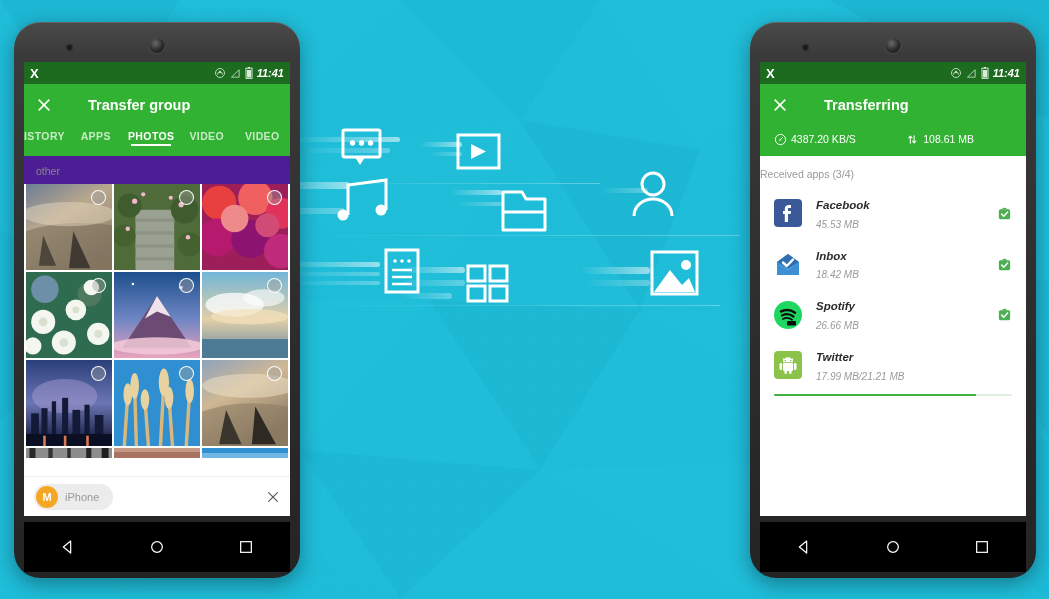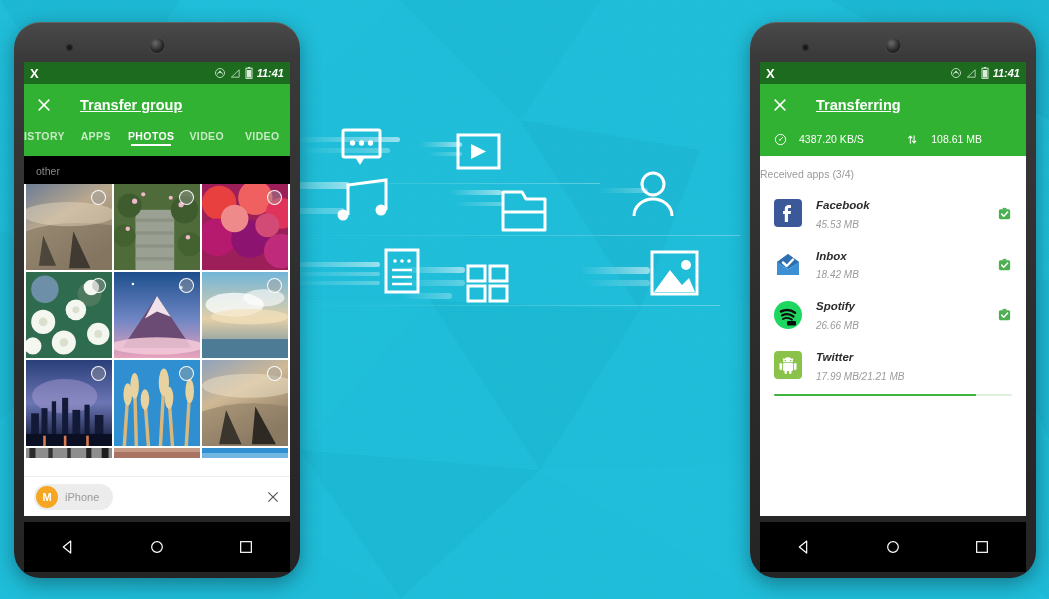--- a/index.html
+++ b/index.html
@@ -61,38 +61,38 @@
     flex-shrink:0; position:relative;
   }
   .sb-logo { font-size:13px; font-weight:bold; color:#fff; letter-spacing:-1px; line-height:1; }
   .sb-right { margin-left:auto; display:flex; align-items:center; gap:4px;font-style:italic; }
   .sb-time { color:#fff; font-size:11px; font-weight:bold; }
 
   
   .appbar { background:#32b232; flex-shrink:0; }
   .appbar-top { height:42px; display:flex; align-items:center; padding:0 12px; }
   .x-close { width:16px; height:16px; flex-shrink:0; }
-  .appbar-title { color:#fff; font-size:14.5px; font-weight:bold; margin-left:28px;text-decoration:underline; }
+  .appbar-title { color:#fff; font-size:14.5px; font-weight:bold; margin-left:36px; }
 
   
   .tabs { display:flex; height:30px; align-items:flex-start; padding-left:0; }
   .tab {
     color:rgba(255,255,255,.72); font-size:10.5px; font-weight:bold;
     letter-spacing:.4px; padding:4px 0 0 0; text-align:center;
     position:relative; flex:1;
   }
   .tab.first { flex:0 0 52px; text-align:left; padding-left:0; margin-left:-8px; }
   .tab.active { color:#fff; }
   .tab.active::after {
     content:""; position:absolute; left:14%; right:14%; bottom:-4px;
     height:2.5px; background:#fff;
   }
 
   
-  .sect-label { font-size:10.5px; color:#888; padding:9px 12px 7px; background:#000000; }
+  .sect-label { font-size:10.5px; color:#888; padding:9px 12px 7px; background:#4c1d95; }
   .grid {
     display:grid; grid-template-columns:repeat(3,1fr);
     gap:2px; padding:0 2px; background:#fff;
   }
   .cell { position:relative; width:100%; padding-top:100%; overflow:hidden; }
   .cell > svg { position:absolute; inset:0; width:100%; height:100%; }
   .sel {
     position:absolute; top:6px; right:6px; width:15px; height:15px;
     border-radius:50%; border:1.6px solid rgba(255,255,255,.95);
     background:rgba(160,160,160,.42);
@@ -113,21 +113,21 @@
   .chip-av {
     width:22px; height:22px; border-radius:50%; background:#f5a623;
     color:#fff; font-size:11px; font-weight:bold;
     display:flex; align-items:center; justify-content:center;
   }
   .chip-name { font-size:11px; color:#9a9a9a; }
   .chip-close { margin-left:auto; width:14px; height:14px; }
 
   
   .stats { height:30px; display:flex; align-items:center; padding:0 14px 4px; }
-  .stat { display:flex; align-items:center; gap:12px; color:#fff; font-size:10.5px; }
+  .stat { display:flex; align-items:center; gap:4px; color:#fff; font-size:10.5px; }
   .stat.sp { flex:1.25; }
   .stat.sz { flex:1; }
 
   .rx-label { font-size:10.5px; color:#9a9a9a; padding:12px 0 8px; }
   .app-list { background:#fff; }
   .app-row {
     display:flex; align-items:center; padding:7px 14px; position:relative;font-style:italic;
   }
   .app-ico { width:28px; height:28px; border-radius:4px; flex-shrink:0; overflow:hidden; }
   .app-ico svg { width:100%; height:100%; display:block; }

